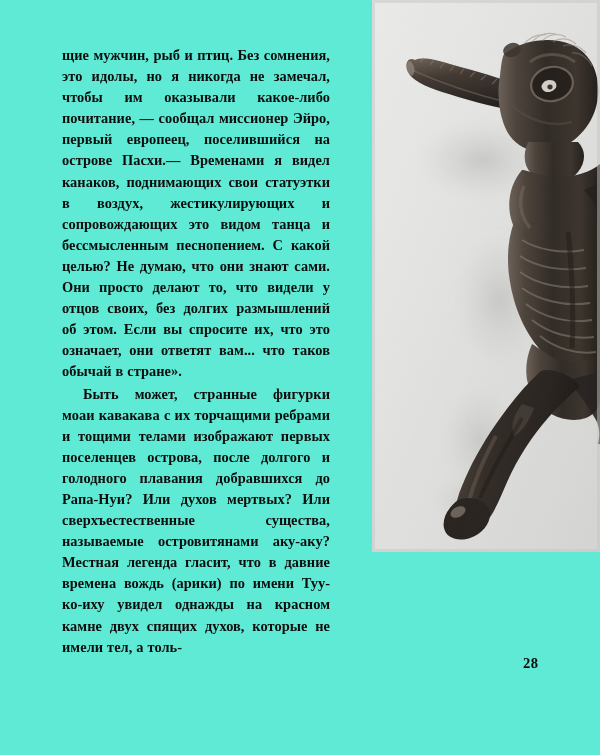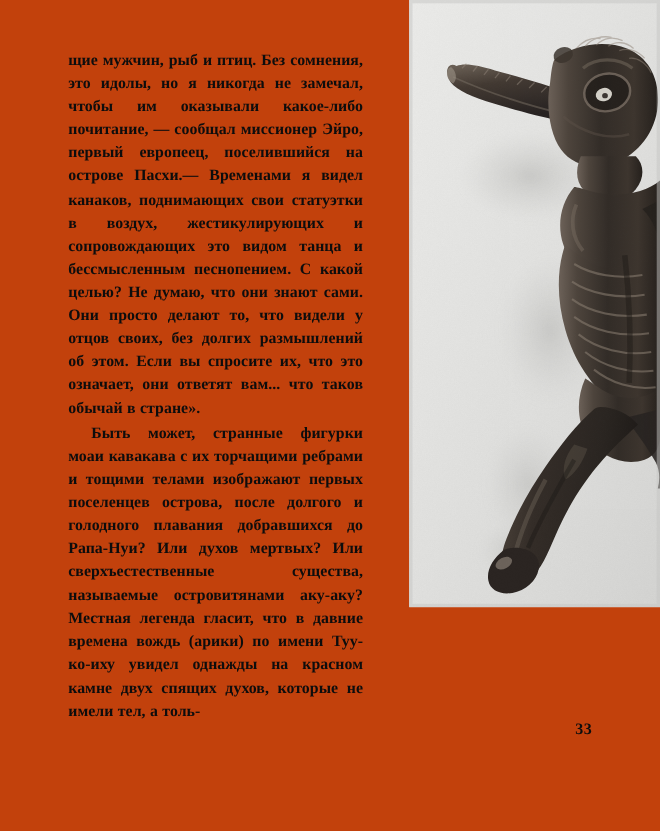--- a/index.html
+++ b/index.html
@@ -15,21 +15,21 @@
     font-family: "Liberation Serif", "DejaVu Serif", serif;
     color: #0d0d0d;
   }
 
   
   .page {
     position: absolute;
     left: 0; top: 0;
     width: 600px;
     height: 755px;
-    background: #c2410c;
+    background: #5eead4;
   }
 
   
   .text-column {
     position: absolute;
     left: 62px;
     top: 45px;
     width: 268px;
   }
   .para {
@@ -304,15 +304,15 @@
         <path d="M 212 190 C 222 200, 228 214, 228 228 L 228 182 Z" fill="#231f1c" opacity="0.8"></path>
       </g>
 
       <rect x="0" y="0" width="228" height="552" fill="#000000" opacity="0.10" filter="url(#grainDark)"></rect>
 
       <rect x="0" y="0" width="228" height="552" fill="none" stroke="#c6c6c3" stroke-width="6" opacity="0.5"></rect>
     </svg>
   </div>
 
 
-  <div class="page-number">33</div>
+  <div class="page-number">28</div>
 
 </div>
 
 </body></html>

